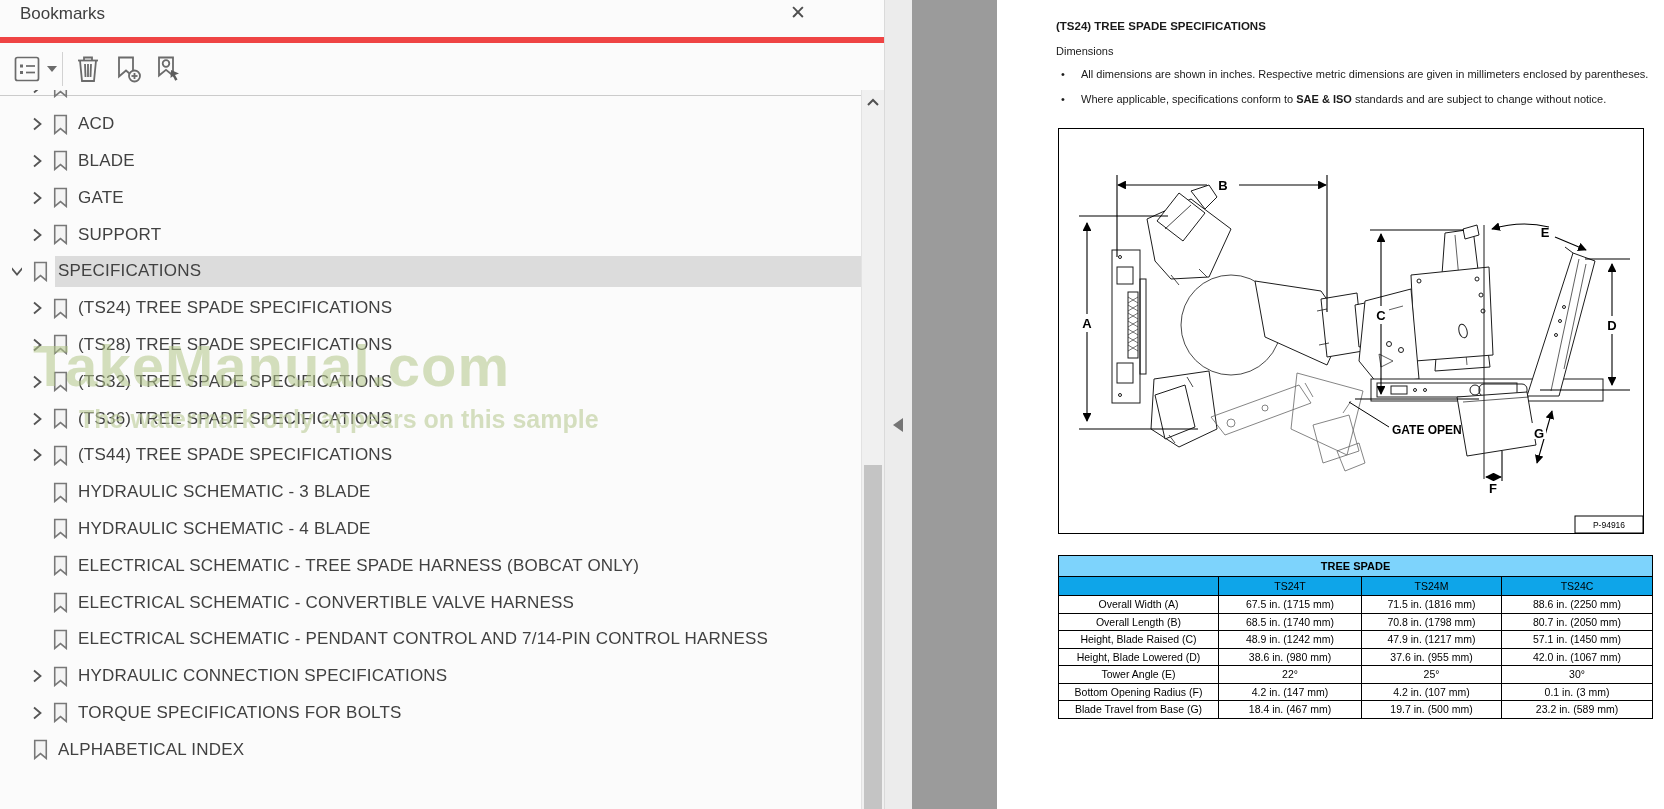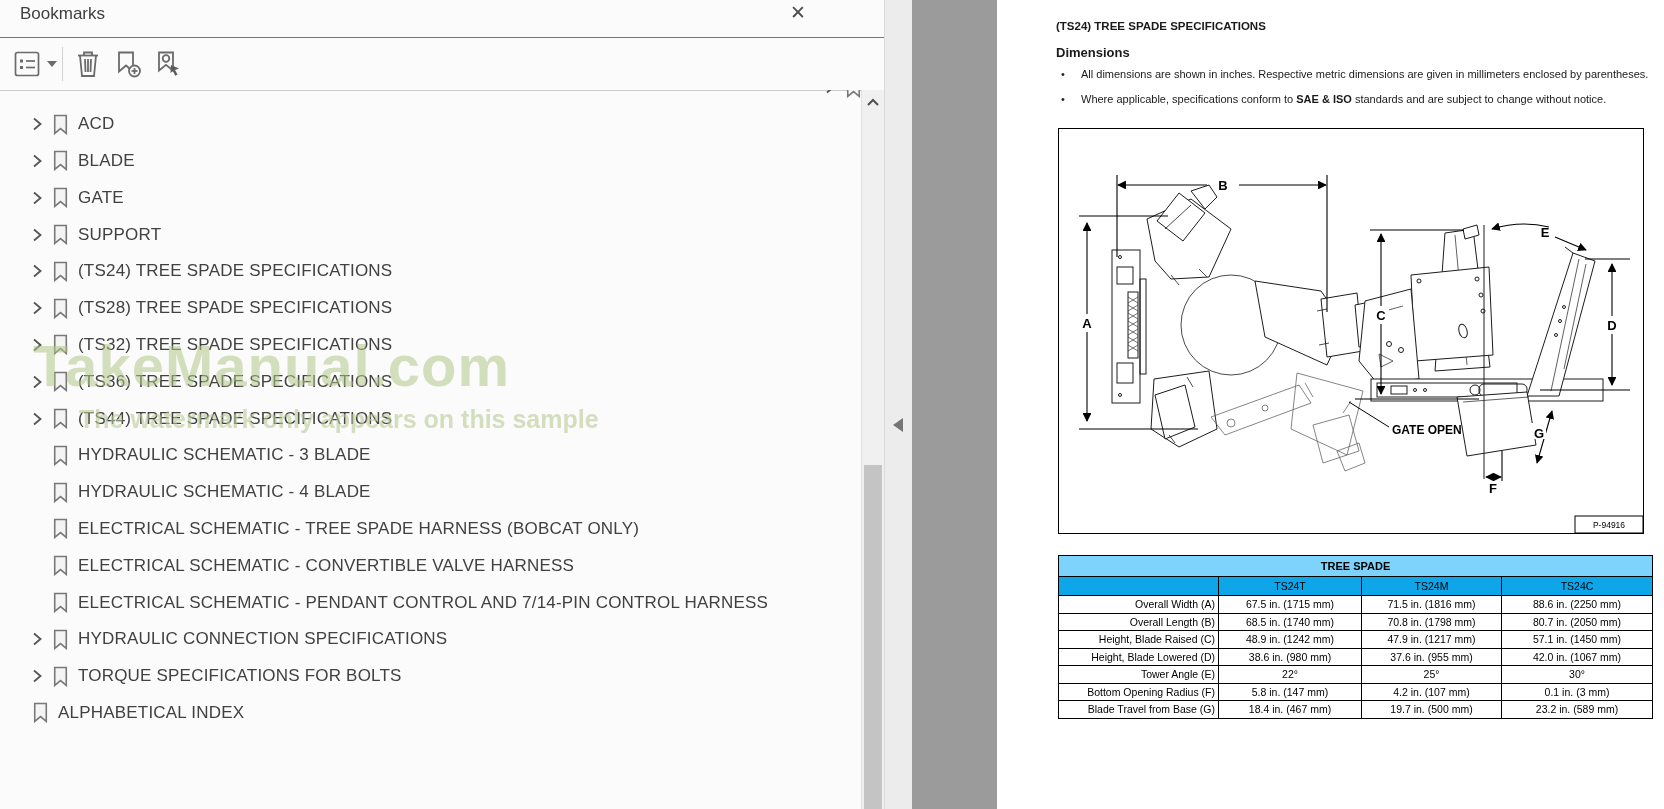--- a/index.html
+++ b/index.html
@@ -1,34 +1,34 @@
 <!DOCTYPE html>
 <html><head>
 <meta charset="utf-8">
 <style>
   html,body{margin:0;padding:0;background:#9b9b9b;}
   body{width:1664px;height:809px;overflow:hidden;font-family:"Liberation Sans",sans-serif;position:relative;}
   .app{position:absolute;inset:0;}
 
   
   .panel{position:absolute;left:0;top:0;width:884px;height:809px;background:#fbfbfb;}
-  .panel-header{position:relative;height:37px;border-bottom:1px solid #ef4444;padding-left:12px;}
+  .panel-header{position:relative;height:37px;border-bottom:6px solid #ef4444;padding-left:12px;}
   .panel-title{position:absolute;left:20px;top:4px;font-size:17px;color:#3f3f3f;}
   .close-btn{position:absolute;left:786px;top:0px;width:24px;height:26px;border:none;background:none;
              font-size:19px;color:#4e4e4e;cursor:pointer;line-height:26px;padding:0;}
   .toolbar{position:relative;height:52px;border-bottom:1px solid #cbcbcb;}
   .tb-btn{position:absolute;top:10px;width:32px;height:32px;border:none;background:none;padding:0;cursor:pointer;}
   .tb-sep{position:absolute;left:62px;top:9px;width:1px;height:34px;background:#d2d2d2;}
   .tb-caret{position:absolute;left:47px;top:23px;width:0;height:0;border-left:5px solid transparent;
             border-right:5px solid transparent;border-top:6px solid #6b6b6b;}
   .tb-btn svg{display:block;margin:auto;}
 
   
   .bm-list{position:absolute;left:0;top:90px;right:22px;bottom:0;overflow:hidden;}
-  .bm-row{display:flex;align-items:center;height:36.8px;cursor:pointer;justify-content:flex-end;}
+  .bm-row{display:flex;align-items:center;height:36.8px;cursor:pointer;}
   .bm-row.lvl0{padding-left:6px;}
   .bm-row.lvl1{padding-left:26px;}
   .bm-row.partial{margin-top:-21px;}
   .chev{width:22px;height:16px;display:flex;align-items:center;justify-content:center;flex:0 0 22px;}
   .bm-ico{width:17px;height:21px;margin-left:4px;flex:0 0 17px;}
   .bm-label{margin-left:9px;font-size:17px;color:#414141;white-space:nowrap;flex:1;height:31px;
             display:flex;align-items:center;letter-spacing:.2px;}
   .bm-label.sel{background:#dcdcdc;padding-left:3px;margin-left:6px;}
 
   
@@ -44,35 +44,35 @@
 
   
   .strip{position:absolute;left:884px;top:0;width:28px;height:809px;background:#ececec;border-left:1px solid #dadada;}
   .strip-handle{position:absolute;left:8px;top:418px;width:0;height:0;cursor:pointer;
         border-top:7px solid transparent;border-bottom:7px solid transparent;border-right:10px solid #757575;}
 
   
   .docarea{position:absolute;left:912px;top:0;width:752px;height:809px;background:#9b9b9b;}
   .page{position:absolute;left:85px;top:0;width:667px;height:809px;background:#ffffff;color:#1a1a1a;}
   .doc-h1{position:absolute;left:59px;top:20px;font-size:11.5px;font-weight:bold;}
-  .doc-h2{position:absolute;left:59px;top:45px;font-size:13px;font-weight:bold;}
+  .doc-h2{position:absolute;left:59px;top:45px;font-size:11px;font-weight:normal;}
   .bullets{position:absolute;left:64px;top:68px;width:590px;font-size:11px;}
   .bullet{position:relative;padding-left:20px;margin-bottom:13px;}
   .bullet .dot{position:absolute;left:0;top:0;font-size:11px;}
   .bullet b{font-weight:bold;}
 
   .figure{position:absolute;left:61px;top:128px;width:584px;height:404px;border:1px solid #000;background:#fff;}
   .figure svg{display:block;}
 
   .spec-table{position:absolute;left:61px;top:555px;border-collapse:collapse;table-layout:fixed;
               font-size:10.5px;color:#000;}
   .spec-table td,.spec-table th{border:1px solid #000;padding:0 3px;overflow:hidden;white-space:nowrap;}
   .spec-table .tt{height:20px;background:#7dd3fc;font-weight:bold;text-align:center;font-size:11px;}
   .spec-table .ch{height:18px;background:#0ea5e9;font-weight:normal;text-align:center;}
-  .spec-table .rl{height:16.5px;text-align:right;}
+  .spec-table .rl{height:16.5px;text-align:center;}
   .spec-table .rv{height:16.5px;text-align:center;}
 
   svg text{font-family:"Liberation Sans",sans-serif;}
 </style>
 </head>
 <body>
 
 <div class="app">
 
   <section class="panel">
@@ -176,20 +176,31 @@
           <span class="chev">
             <svg width="10" height="16" viewBox="0 0 10 16">
               <path d="M2 2.5 L8.5 8 L2 13.5" fill="none" stroke="#555" stroke-width="1.8"></path>
             </svg>
           </span>
           <span class="bm-ico"><svg width="17" height="21" viewBox="0 0 16 20">
               <path d="M2.5 1.5 h11 v17 l-5.5 -4.6 l-5.5 4.6 z" fill="#f4f4f4" stroke="#787878" stroke-width="1.5"></path>
             </svg></span>
           <span class="bm-label">SUPPORT</span>
         </div>
+        <div class="bm-row lvl0">
+          <span class="chev">
+            <svg width="10" height="16" viewBox="0 0 10 16">
+              <path transform="rotate(90 5 8)" d="M2 2.5 L8.5 8 L2 13.5" fill="none" stroke="#555" stroke-width="1.8"></path>
+            </svg>
+          </span>
+          <span class="bm-ico"><svg width="17" height="21" viewBox="0 0 16 20">
+              <path d="M2.5 1.5 h11 v17 l-5.5 -4.6 l-5.5 4.6 z" fill="#f4f4f4" stroke="#787878" stroke-width="1.5"></path>
+            </svg></span>
+          <span class="bm-label sel">SPECIFICATIONS</span>
+        </div>
         <div class="bm-row lvl1">
           <span class="chev">
             <svg width="10" height="16" viewBox="0 0 10 16">
               <path d="M2 2.5 L8.5 8 L2 13.5" fill="none" stroke="#555" stroke-width="1.8"></path>
             </svg>
           </span>
           <span class="bm-ico"><svg width="17" height="21" viewBox="0 0 16 20">
               <path d="M2.5 1.5 h11 v17 l-5.5 -4.6 l-5.5 4.6 z" fill="#f4f4f4" stroke="#787878" stroke-width="1.5"></path>
             </svg></span>
           <span class="bm-label">(TS24) TREE SPADE SPECIFICATIONS</span>
@@ -509,21 +520,21 @@
               <td class="rv">42.0 in. (1067 mm)</td>
             </tr>
             <tr>
               <td class="rl">Tower Angle (E)</td>
               <td class="rv">22°</td>
               <td class="rv">25°</td>
               <td class="rv">30°</td>
             </tr>
             <tr>
               <td class="rl">Bottom Opening Radius (F)</td>
-              <td class="rv">5.8 in. (147 mm)</td>
+              <td class="rv">4.2 in. (147 mm)</td>
               <td class="rv">4.2 in. (107 mm)</td>
               <td class="rv">0.1 in. (3 mm)</td>
             </tr>
             <tr>
               <td class="rl">Blade Travel from Base (G)</td>
               <td class="rv">18.4 in. (467 mm)</td>
               <td class="rv">19.7 in. (500 mm)</td>
               <td class="rv">23.2 in. (589 mm)</td>
             </tr>
           </tbody>

